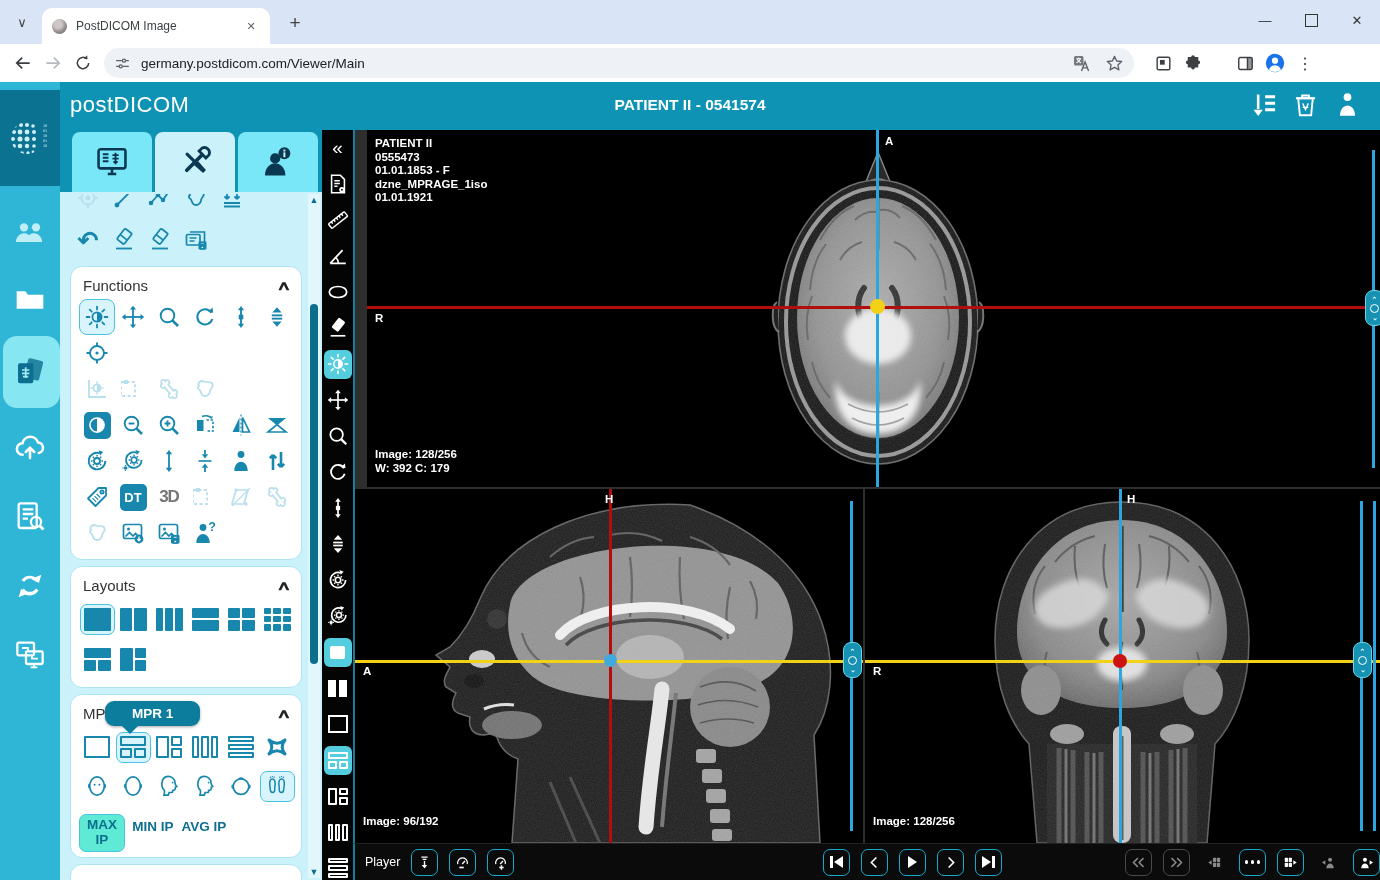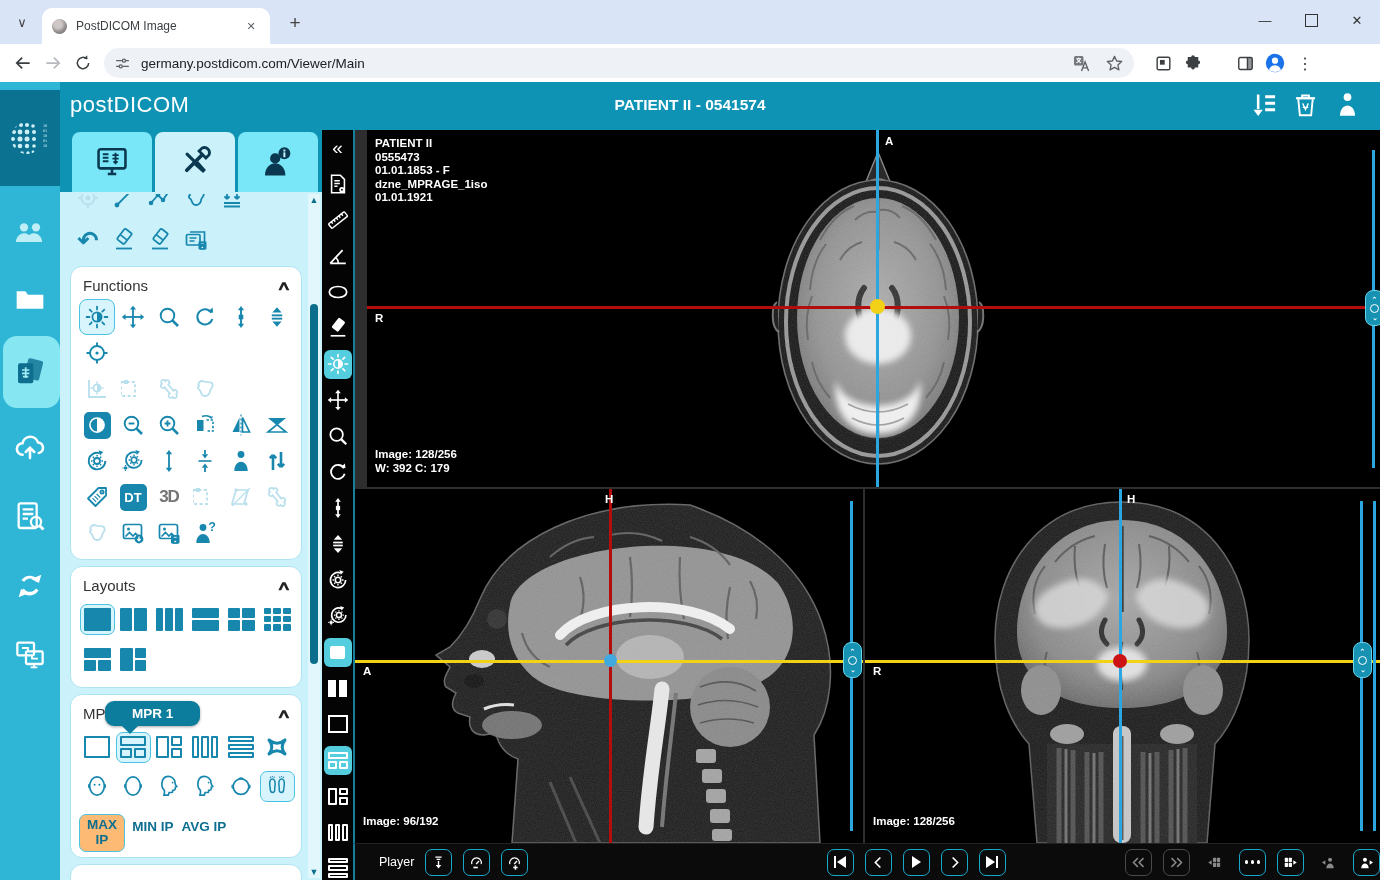--- a/index.html
+++ b/index.html
@@ -66,21 +66,21 @@
   .lt.l4{grid-template-columns:1fr 1fr;grid-template-rows:1fr 1fr;}
   .lt.l9{grid-template-columns:1fr 1fr 1fr;grid-template-rows:1fr 1fr 1fr;gap:1.8px;}
   .lt.t1b2{grid-template-columns:1fr 1fr;grid-template-rows:1fr 1fr;}
   .lt.t1b2>div:first-child{grid-column:1/3;}
   .lt.l1r2{grid-template-columns:1.15fr 1fr;grid-template-rows:1fr 1fr;}
   .lt.l1r2>div:first-child{grid-row:1/3;}
   .mt{display:grid;gap:2px;width:26px;height:22px;}
   .mt>div{border:2px solid #1887ae;border-radius:1px;background:transparent;}
   .selwrap{width:35px;height:31px;background:#d8f4fc;border:1.6px solid #49c3e0;border-radius:7px;display:flex;align-items:center;justify-content:center;box-sizing:border-box;}
   .ipbtn{width:44px;height:38px;display:flex;align-items:center;justify-content:center;text-align:center;font-size:13.5px;font-weight:bold;color:#0d6e90;line-height:1.1;border-radius:7px;box-sizing:border-box;white-space:pre-line;width:46px;}
-  .ipbtn.sel{background:#fdba74;border:1.6px solid #49c3e0;margin-top:12px;}
+  .ipbtn.sel{background:#5eead4;border:1.6px solid #49c3e0;margin-top:12px;}
   .tip{position:absolute;left:34px;top:6px;background:#0d7d9d;color:#fff;font-size:13.5px;font-weight:bold;padding:5px 27px;border-radius:9px;z-index:6;box-shadow:0 1px 3px rgba(0,0,0,.35);}
   .tip:after{content:"";position:absolute;left:16px;bottom:-8px;border:9px solid transparent;border-top-color:#0d7d9d;border-bottom:none;}
   .pscroll{position:absolute;right:2px;top:64px;width:12px;height:684px;background:#e2f7fc;}
   .pscroll .arr{position:absolute;left:0;width:12px;height:12px;color:#0c6e8d;font-size:9px;text-align:center;line-height:12px;}
   .pthumb{position:absolute;left:2px;top:110px;width:8px;height:360px;background:#0c6e8d;border-radius:4px;}
   
   .midbar{position:absolute;left:322px;top:130px;width:31px;height:750px;background:#040404;display:flex;flex-direction:column;align-items:center;}
   .mbtn{width:31px;height:36px;display:flex;align-items:center;justify-content:center;color:#fff;flex:none;}
   .mbtn svg{width:22px;height:22px;}
   .mbtn .actbg{width:28px;height:29px;background:#54cedf;border-radius:6px;display:flex;align-items:center;justify-content:center;color:#fff;}
@@ -92,21 +92,21 @@
   .ovl{position:absolute;color:#fff;font-size:11.5px;font-weight:bold;line-height:13.5px;z-index:4;}
   .orient{position:absolute;color:#fff;font-size:11.5px;font-weight:bold;z-index:4;}
   .xline{position:absolute;z-index:3;}
   .xdot{position:absolute;border-radius:50%;z-index:4;}
   .handle{position:absolute;width:17px;height:34px;background:#1792b2;border:1px solid #64d5ea;border-radius:8px;z-index:5;
     display:flex;flex-direction:column;align-items:center;justify-content:center;color:#fff;}
   .handle .hc{font-size:7px;line-height:7px;font-weight:bold;}
   .handle .ho{width:7px;height:7px;border:1.4px solid #fff;border-radius:50%;margin:1px 0;}
   
   .playerbar{position:absolute;left:353px;top:843px;width:1027px;height:37px;background:#0b0b0b;border-left:2px solid #13809e;border-top:1px solid #222;box-sizing:border-box;display:flex;align-items:center;}
-  .plabel{color:#fff;font-size:12.5px;margin-left:24px;}
+  .plabel{color:#fff;font-size:12.5px;margin-left:10px;}
   .pbtn{width:27px;height:27px;border:1.6px solid #17a9cc;border-radius:7px;display:flex;align-items:center;justify-content:center;color:#fff;margin-left:11px;box-sizing:border-box;flex:none;}
   .pbtn svg{width:15px;height:15px;}
   .pbtn.dis{border-color:#4a4a4a;color:#8a8a8a;}
   .tbar{width:2.5px;height:12px;background:currentColor;display:inline-block;}
   .tril{width:0;height:0;border:6px solid transparent;border-right:9px solid currentColor;border-left:none;display:inline-block;}
   .trir{width:0;height:0;border:6px solid transparent;border-left:9px solid currentColor;border-right:none;display:inline-block;}
   .dots3{display:flex;gap:2.5px;}
   .dots3>div{width:3.5px;height:3.5px;border-radius:50%;background:#fff;}
 </style>
 </head>

